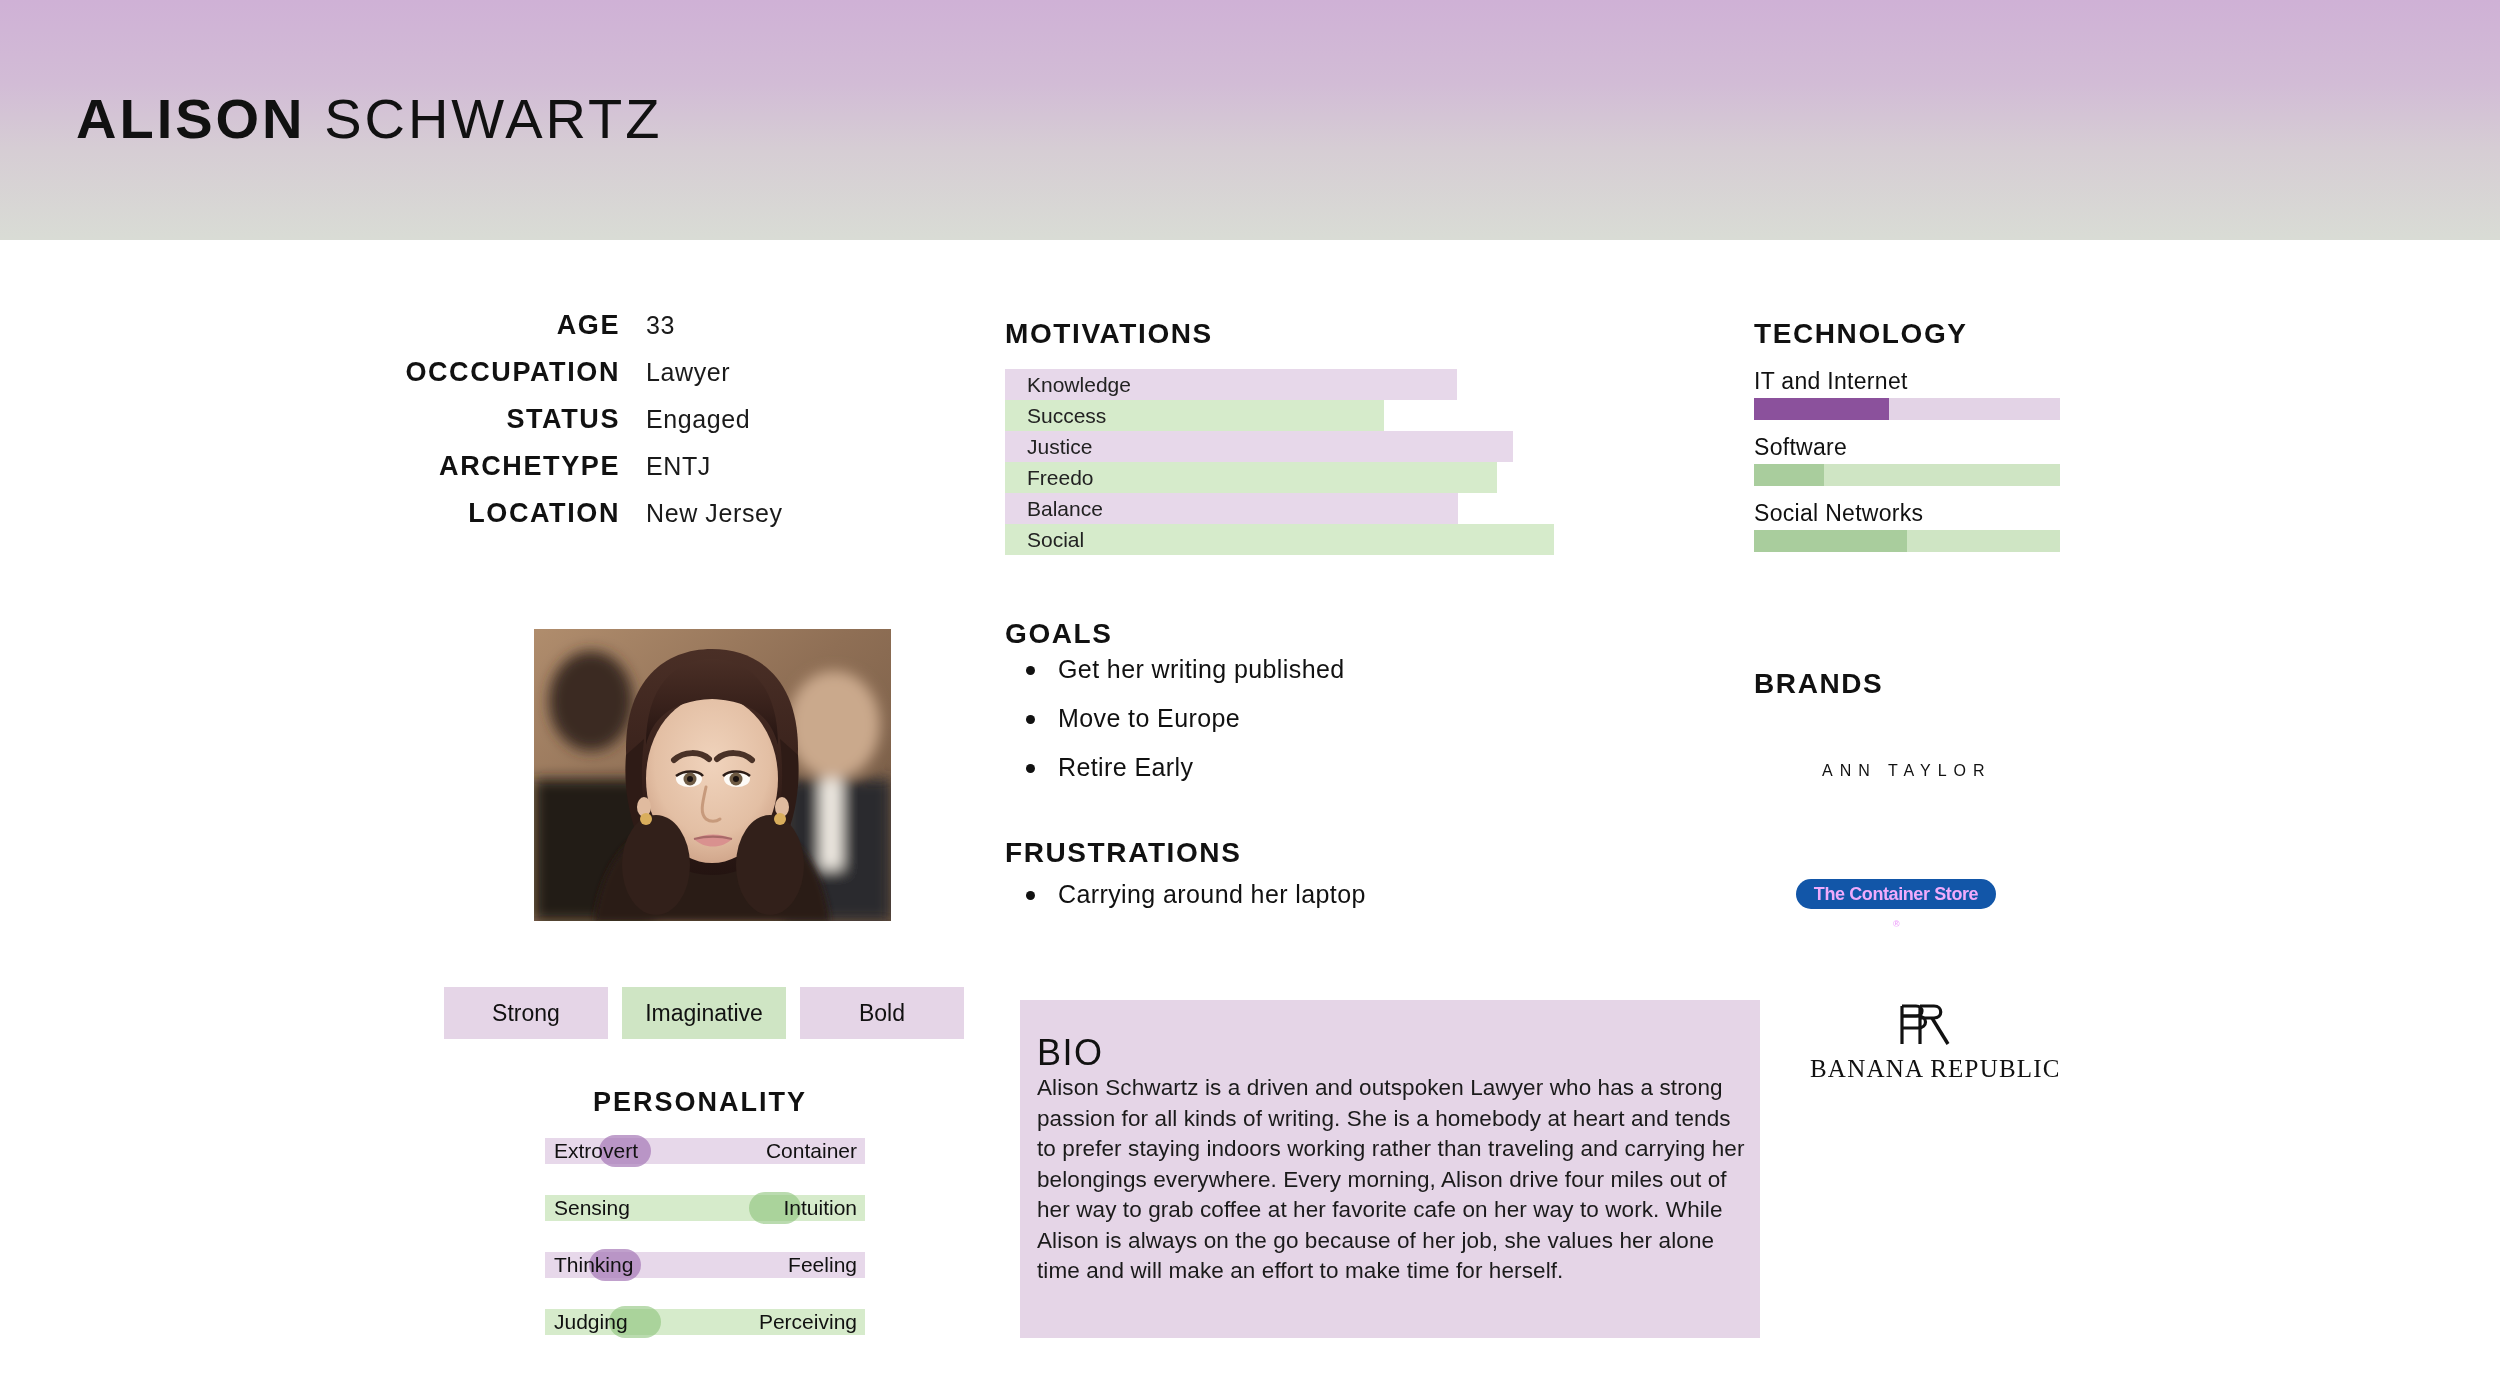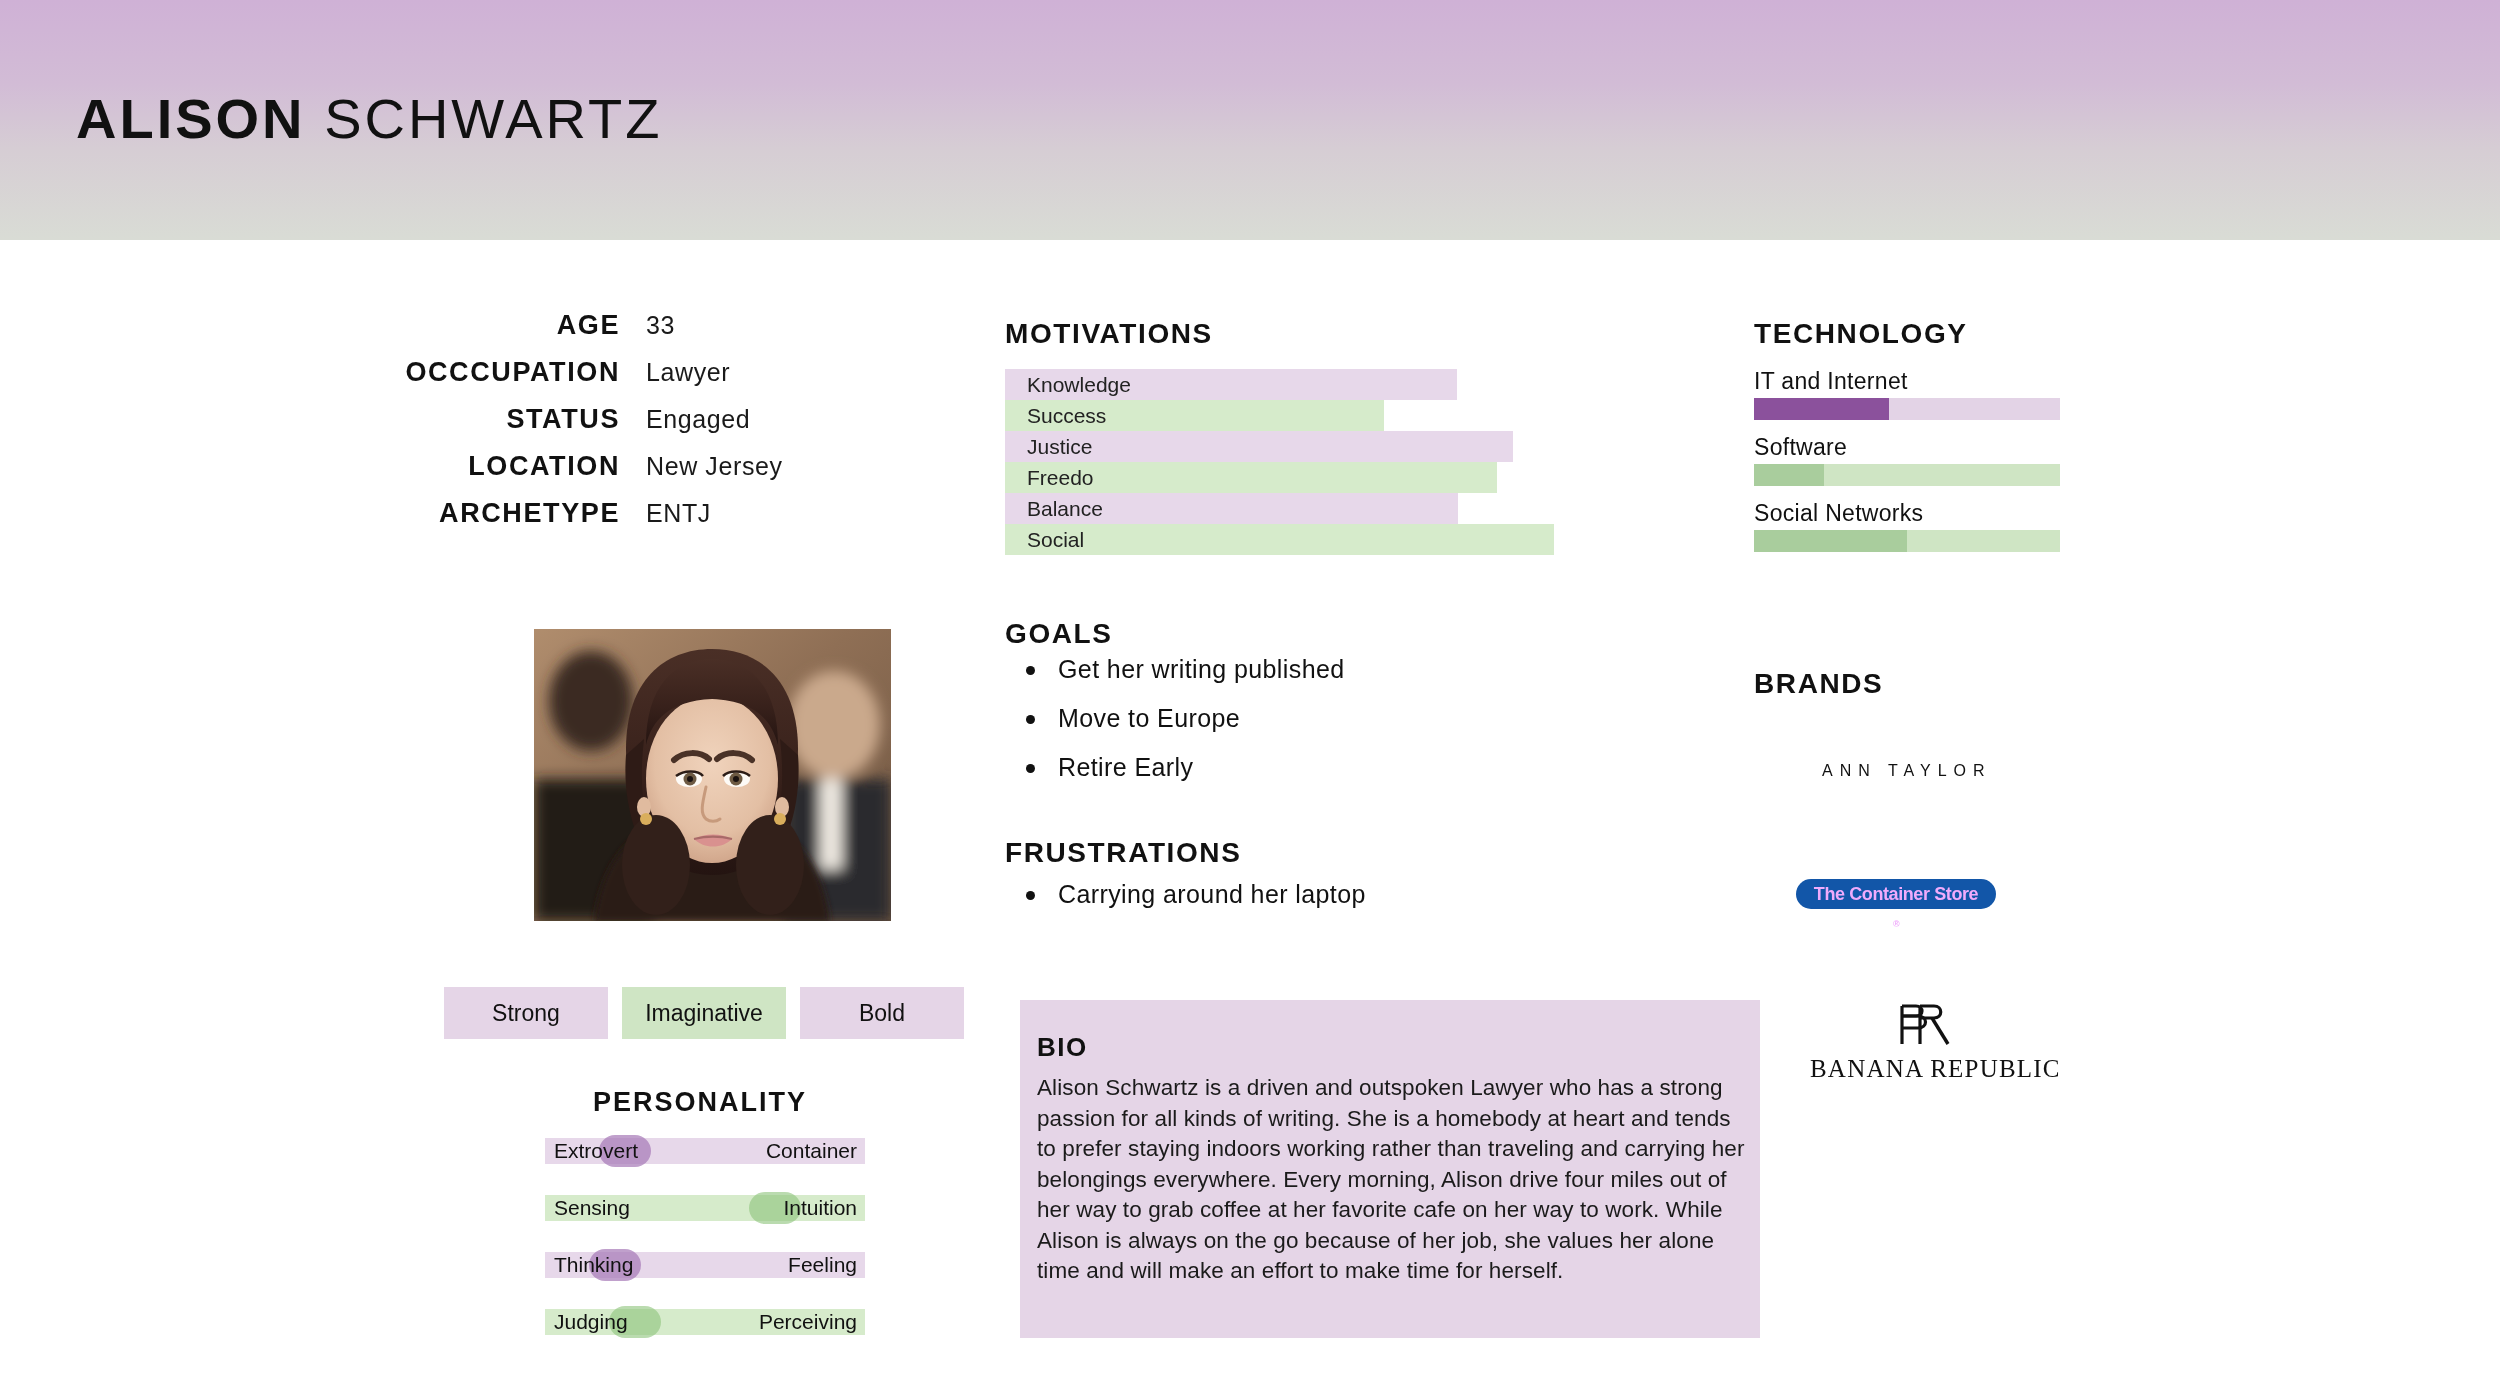--- a/index.html
+++ b/index.html
@@ -95,21 +95,21 @@
   ul.bullets li:before{
     content:"";position:absolute;left:4px;top:11px;width:9px;height:9px;
     border-radius:50%;background:#111;
   }
 
   #bio-box{
     position:absolute;left:1020px;top:1000px;width:740px;height:338px;
     background:#e5d5e7;
   }
   #bio-title{
-    position:absolute;left:1037px;top:1032px;font-size:26px;font-weight:700;
+    position:absolute;left:1037px;top:1032px;font-size:36px;font-weight:400;
     letter-spacing:1.5px;color:#111;
   }
   #bio-text{
     position:absolute;left:1037px;top:1073px;width:712px;
     font-size:22.5px;line-height:30.5px;color:#1b1b1b;letter-spacing:0.1px;
   }
 
   
   #tech-title{left:1754px;top:318px;}
   #brands-title{left:1754px;top:668px;}
@@ -163,26 +163,26 @@
     </div>
     <div class="info-row">
       <div class="info-label">OCCCUPATION</div>
       <div class="info-value">Lawyer</div>
     </div>
     <div class="info-row">
       <div class="info-label">STATUS</div>
       <div class="info-value">Engaged</div>
     </div>
     <div class="info-row">
+      <div class="info-label">ARCHETYPE</div>
+      <div class="info-value">ENTJ</div>
+    </div>
+    <div class="info-row">
       <div class="info-label">LOCATION</div>
       <div class="info-value">New Jersey</div>
-    </div>
-    <div class="info-row">
-      <div class="info-label">ARCHETYPE</div>
-      <div class="info-value">ENTJ</div>
     </div>
   </div>
 
 <div id="portrait">
   <svg width="357" height="292" viewBox="0 0 357 292">
     <defs>
       <linearGradient id="bgG" x1="0" y1="0" x2="1" y2="1">
         <stop offset="0%" stop-color="#b08d6d"></stop>
         <stop offset="45%" stop-color="#8f6f55"></stop>
         <stop offset="100%" stop-color="#6d5440"></stop>

